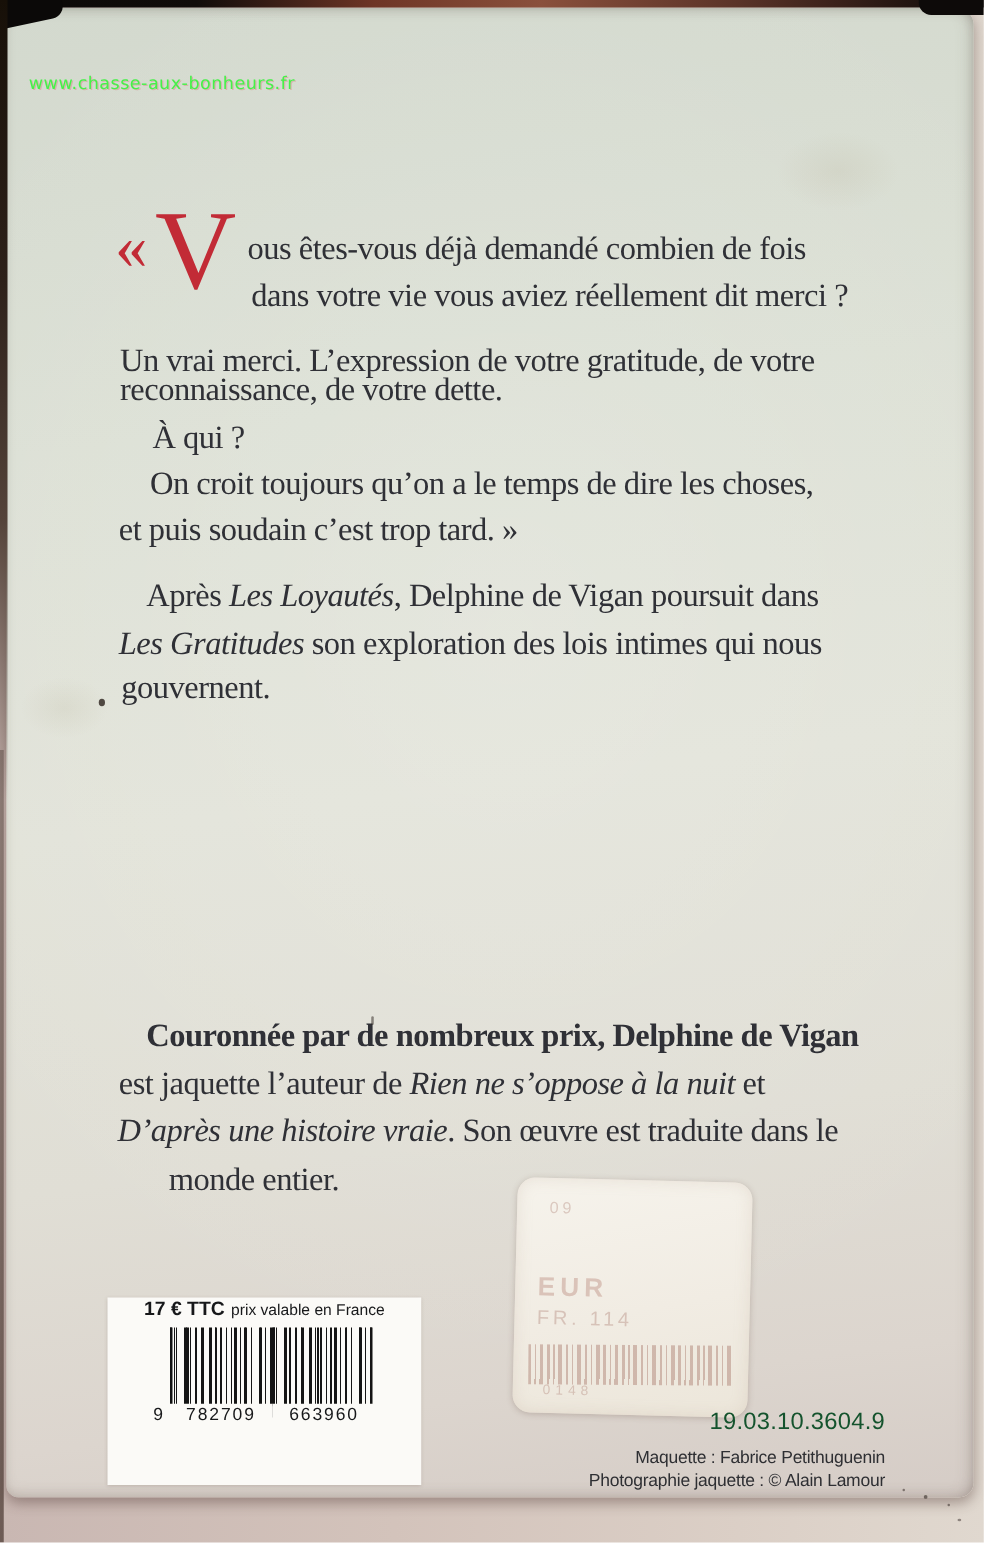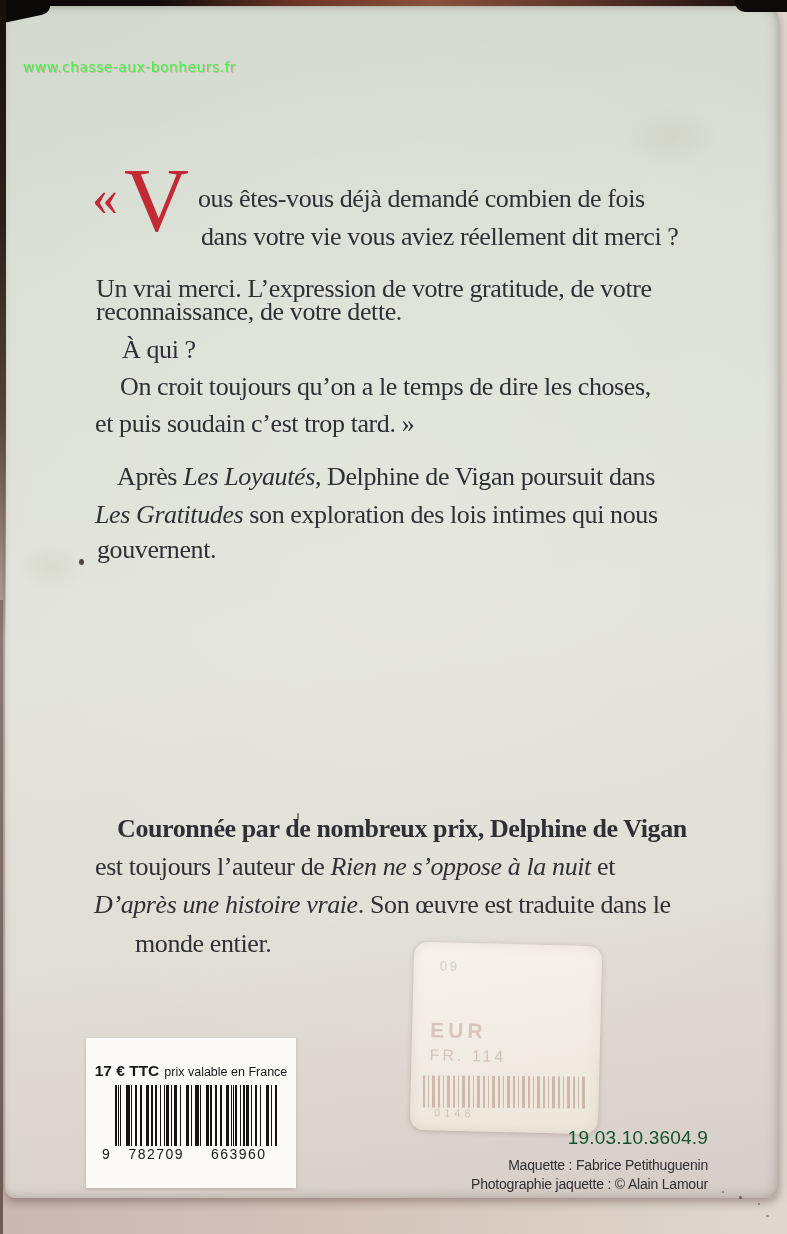--- a/index.html
+++ b/index.html
@@ -44,23 +44,23 @@
   
   .tline{position:absolute;white-space:nowrap;z-index:3;
     font-family:"Liberation Serif","DejaVu Serif",serif;
     font-size:26px;line-height:30px;height:30px;letter-spacing:-0.4px;color:var(--ink);}
   .it{font-style:italic;}
   .guillemet{position:absolute;left:92px;top:172px;z-index:3;font-size:52px;line-height:1;
     color:var(--red);font-family:"Liberation Serif",serif;}
   .dropcap{position:absolute;left:124px;top:156px;z-index:3;font-size:90px;line-height:1;
     color:var(--red);font-family:"Liberation Serif",serif;}
   
-  .pricebox{position:absolute;left:86px;top:1038px;width:210px;height:150px;z-index:3;
+  .pricebox{position:absolute;left:86px;top:1038px;width:251px;height:150px;z-index:3;
     background:#fbfaf7;box-shadow:0 1px 3px rgba(90,70,60,0.25);
-    font-family:"Liberation Sans",sans-serif;color:#17181a;padding-top:24px;}
+    font-family:"Liberation Sans",sans-serif;color:#17181a;padding-top:1px;}
   .pb-price{text-align:center;font-size:14.5px;}
   .pb-price b{font-size:15.5px;}
   .pb-note{font-size:12.5px;margin-left:5px;}
   .pb-isbn{text-align:center;font-size:16.5px;margin-top:1px;letter-spacing:0.2px;}
   .barcode{position:relative;width:178px;height:77px;margin:5px auto 0;}
   .bars{position:absolute;left:13px;right:3px;top:0;bottom:14px;
     background-image:
       repeating-linear-gradient(90deg,#151515 0 2px,transparent 2px 5px,#151515 5px 6px,transparent 6px 11px,#151515 11px 14px,transparent 14px 16px,#151515 16px 17px,transparent 17px 20px),
       repeating-linear-gradient(90deg,transparent 0 3px,#151515 3px 4px,transparent 4px 13px,#151515 13px 15px,transparent 15px 23px);}
   .guard{position:absolute;width:2px;top:0;bottom:5px;background:#141414;}
@@ -116,21 +116,21 @@
 <div class="tline" style="left:96px;top:297px;">reconnaissance, de votre dette.</div>
 <div class="tline" style="left:122px;top:335px;">À qui ?</div>
 <div class="tline" style="left:120px;top:372px;">On croit toujours qu’on a le temps de dire les choses,</div>
 <div class="tline" style="left:95px;top:409px;">et puis soudain c’est trop tard. »</div>
 
 <div class="tline" style="left:117px;top:462px;"><span>Après </span><span class="it">Les Loyautés</span><span>, Delphine de Vigan poursuit dans</span></div>
 <div class="tline" style="left:95px;top:500px;"><span class="it">Les Gratitudes</span><span> son exploration des lois intimes qui nous</span></div>
 <div class="tline" style="left:97px;top:535px;">gouvernent.</div>
 
 <div class="tline" style="left:117px;top:814px;font-weight:bold;">Couronnée par de nombreux prix, Delphine de Vigan</div>
-<div class="tline" style="left:95px;top:852px;"><span>est toujours l’auteur de </span><span class="it">Rien ne s’oppose à la nuit</span><span> et</span></div>
+<div class="tline" style="left:95px;top:852px;"><span>est jaquette l’auteur de </span><span class="it">Rien ne s’oppose à la nuit</span><span> et</span></div>
 <div class="tline" style="left:94px;top:890px;"><span class="it">D’après une histoire vraie</span><span>. Son œuvre est traduite dans le</span></div>
 <div class="tline" style="left:96px;top:929px;margin-left:39px;">monde entier.</div>
 
 <div class="sticker">
   <div class="st-top">09</div>
   <div class="st-eur">EUR</div>
   <div class="st-fr">FR. 114</div>
   <div class="st-bars"></div>
   <div class="st-digits">0148</div>
 </div>

